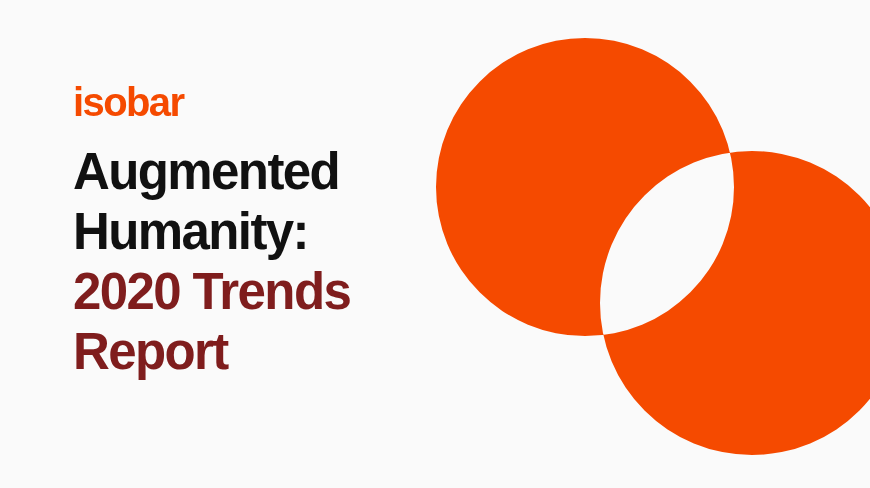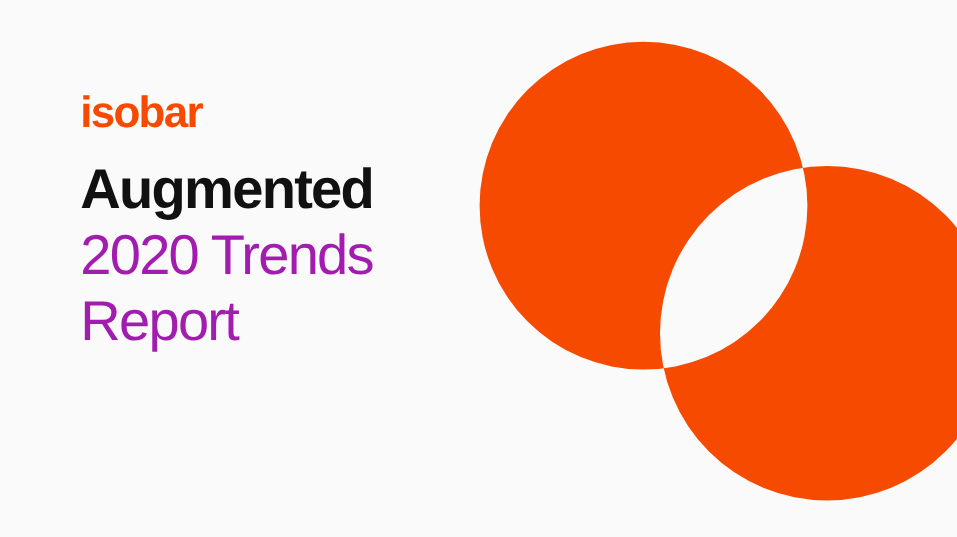--- a/index.html
+++ b/index.html
@@ -64,22 +64,22 @@
     letter-spacing: -1.6px;
     margin: 0;
   }
 
   #headline .hl-line { display: block; white-space: nowrap; }
 
   #subhead {
     display: block;
     font-size: 51px;
     line-height: 60px;
-    font-weight: normal;
-    color: #a21caf;
+    font-weight: bold;
+    color: #7f1d1d;
     letter-spacing: -1.6px;
     margin: 0;
   }
 
   #subhead .sh-line { display: block; white-space: nowrap; }
 </style>
 </head>
 <body style="background: rgb(250, 250, 250);">
 
 <div id="slide" style="background: rgb(250, 250, 250);">
@@ -87,20 +87,21 @@
   <svg id="venn-graphic" viewBox="0 0 870 488" width="870" height="488" xmlns="http://www.w3.org/2000/svg" aria-hidden="true">
     <path id="venn-path" fill-rule="evenodd" d="M 436 187 a 149 149 0 1 0 298 0 a 149 149 0 1 0 -298 0 Z M 600 303 a 152 152 0 1 0 304 0 a 152 152 0 1 0 -304 0 Z" fill="#f54a00"></path>
   </svg>
 
   <div id="text-block">
 
     <span id="brand-logo">isobar</span>
 
     <h1 id="headline">
       <span class="hl-line">Augmented</span>
+      <span class="hl-line">Humanity:</span>
     </h1>
 
     <h2 id="subhead">
       <span class="sh-line">2020 Trends</span>
       <span class="sh-line">Report</span>
     </h2>
 
   </div>
 
 </div>

